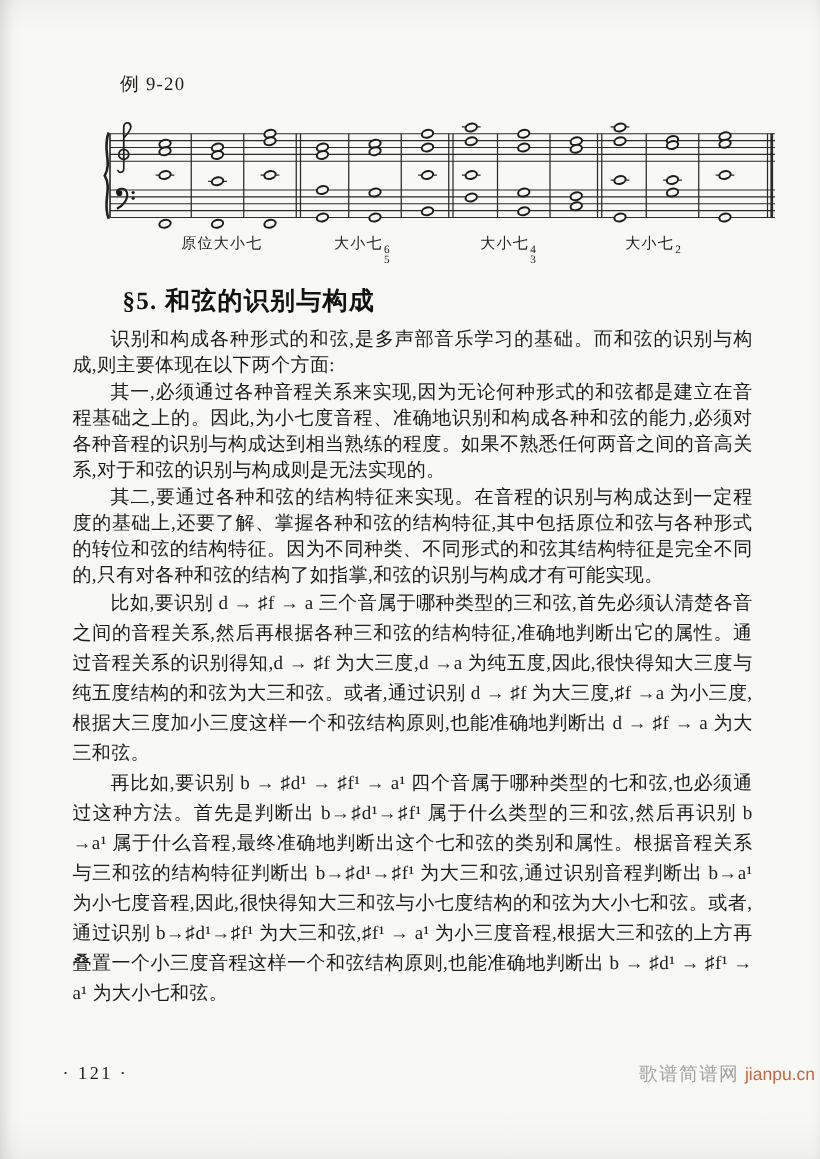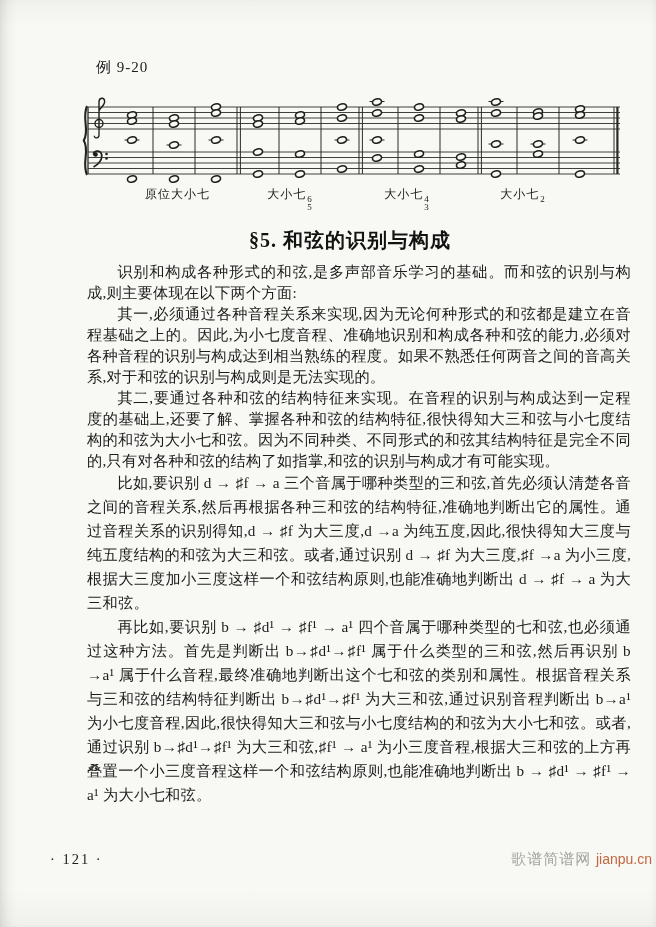--- a/index.html
+++ b/index.html
@@ -17,22 +17,22 @@
     color:#1c1c1c;
   }
   .example-label{margin-left:38px;font-size:15px;letter-spacing:1px;}
   .score{position:relative;margin:16px 0 0 24px;width:544px;}
   .score svg{display:block;}
   .score-labels{position:relative;height:20px;font-size:12px;color:#20201e;}
   .slbl{position:absolute;top:1px;transform:translateX(-50%);white-space:nowrap;letter-spacing:1px;}
   .frac{display:inline-flex;flex-direction:column;font-size:9px;line-height:8px;vertical-align:-4px;margin-left:1px;font-style:normal;}
   .frac i{font-style:normal;}
   .frac i:empty{display:none;}
-  .heading{margin:22px 0 7px 40px;font-size:20px;font-weight:bold;letter-spacing:1px;color:#121210;text-align:center;}
-  .body-text{width:544px;margin-left:29px;}
+  .heading{margin:22px 0 7px 40px;font-size:20px;font-weight:bold;letter-spacing:1px;color:#121210;}
+  .body-text{width:544px;}
   .para{margin:0;font-size:15.2px;line-height:21px;text-align:justify;text-indent:2em;letter-spacing:.3px;}
   .para.formula{line-height:24px;}
   .page-number{position:absolute;left:50px;top:851px;font-size:14.5px;letter-spacing:2px;color:#1c1c1c;}
   .watermark{position:absolute;right:4px;top:850px;font-size:15px;letter-spacing:1px;}
   .watermark .wm-name{color:#a2a29e;}
   .watermark .wm-url{color:#c4663f;font-family:"Liberation Sans","DejaVu Sans",sans-serif;font-size:14px;letter-spacing:0;}
 </style>
 </head>
 <body>
 
@@ -154,21 +154,21 @@
             <i>2</i>
           </span></span>
     </div>
   </div>
 
   <h2 class="heading">§5. 和弦的识别与构成</h2>
 
   <div class="body-text">
       <p class="para">识别和构成各种形式的和弦,是多声部音乐学习的基础。而和弦的识别与构成,则主要体现在以下两个方面:</p>
       <p class="para">其一,必须通过各种音程关系来实现,因为无论何种形式的和弦都是建立在音程基础之上的。因此,为小七度音程、准确地识别和构成各种和弦的能力,必须对各种音程的识别与构成达到相当熟练的程度。如果不熟悉任何两音之间的音高关系,对于和弦的识别与构成则是无法实现的。</p>
-      <p class="para">其二,要通过各种和弦的结构特征来实现。在音程的识别与构成达到一定程度的基础上,还要了解、掌握各种和弦的结构特征,很快得知大三和弦与小七度结构的和弦为大小七和弦。因为不同种类、不同形式的和弦其结构特征是完全不同的,只有对各种和弦的结构了如指掌,和弦的识别与构成才有可能实现。</p>
+      <p class="para">其二,要通过各种和弦的结构特征来实现。在音程的识别与构成达到一定程度的基础上,还要了解、掌握各种和弦的结构特征,其中包括原位和弦与各种形式的转位和弦的结构特征。因为不同种类、不同形式的和弦其结构特征是完全不同的,只有对各种和弦的结构了如指掌,和弦的识别与构成才有可能实现。</p>
       <p class="para formula">比如,要识别 d → ♯f → a 三个音属于哪种类型的三和弦,首先必须认清楚各音之间的音程关系,然后再根据各种三和弦的结构特征,准确地判断出它的属性。通过音程关系的识别得知,d → ♯f 为大三度,d →a 为纯五度,因此,很快得知大三度与纯五度结构的和弦为大三和弦。或者,通过识别 d → ♯f 为大三度,♯f →a 为小三度,根据大三度加小三度这样一个和弦结构原则,也能准确地判断出 d → ♯f → a 为大三和弦。</p>
       <p class="para formula">再比如,要识别 b → ♯d¹ → ♯f¹ → a¹ 四个音属于哪种类型的七和弦,也必须通过这种方法。首先是判断出 b→♯d¹→♯f¹ 属于什么类型的三和弦,然后再识别 b →a¹ 属于什么音程,最终准确地判断出这个七和弦的类别和属性。根据音程关系与三和弦的结构特征判断出 b→♯d¹→♯f¹ 为大三和弦,通过识别音程判断出 b→a¹ 为小七度音程,因此,很快得知大三和弦与小七度结构的和弦为大小七和弦。或者,通过识别 b→♯d¹→♯f¹ 为大三和弦,♯f¹ → a¹ 为小三度音程,根据大三和弦的上方再叠置一个小三度音程这样一个和弦结构原则,也能准确地判断出 b → ♯d¹ → ♯f¹ → a¹ 为大小七和弦。</p>
     </div>
 
   <div class="page-number">· 121 ·</div>
 
   <div class="watermark">
     <span class="wm-name">歌谱简谱网</span>
     <span class="wm-url">jianpu.cn</span>
   </div>

